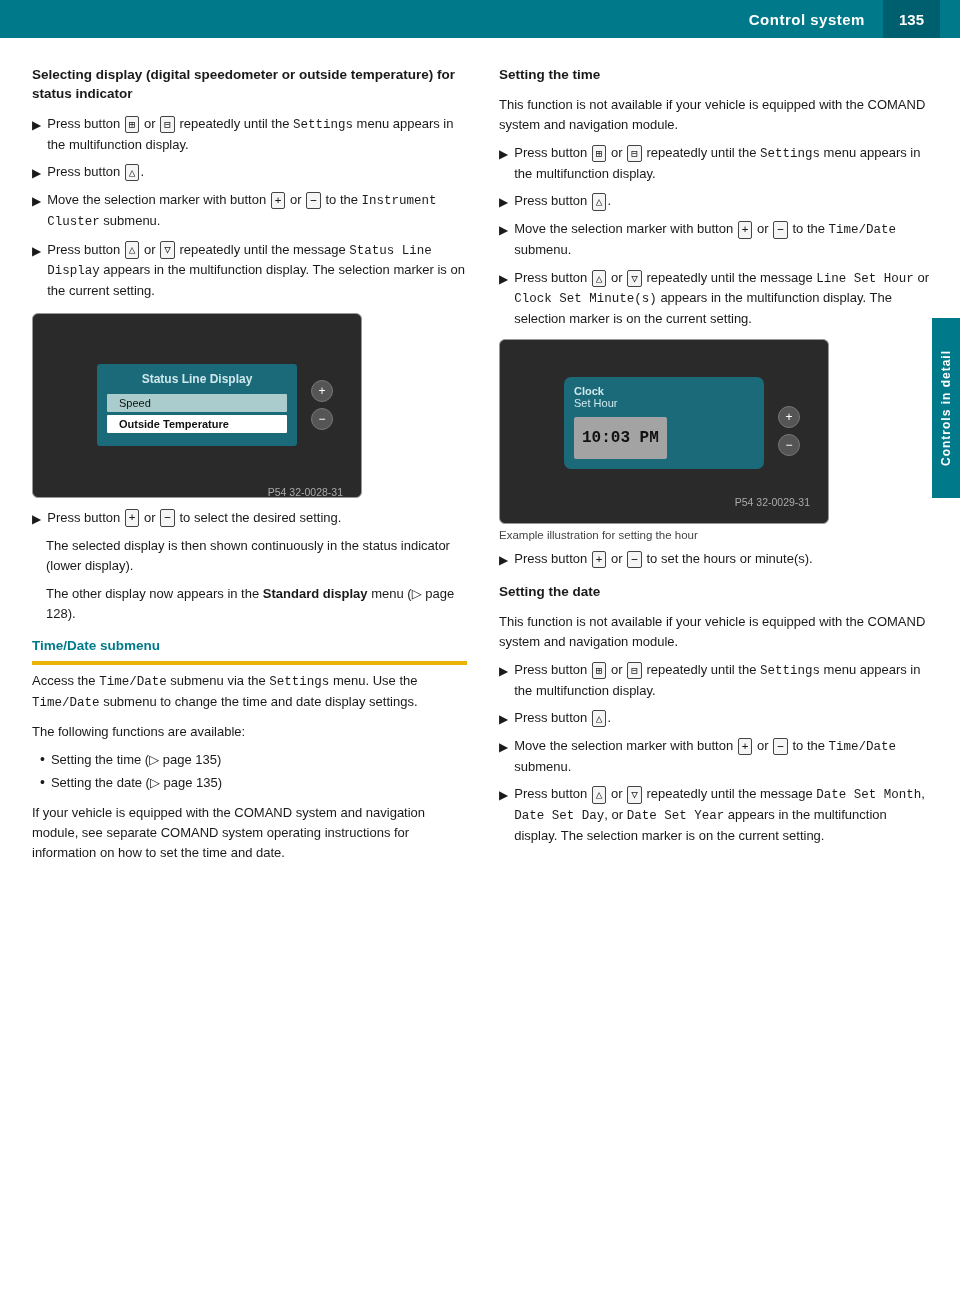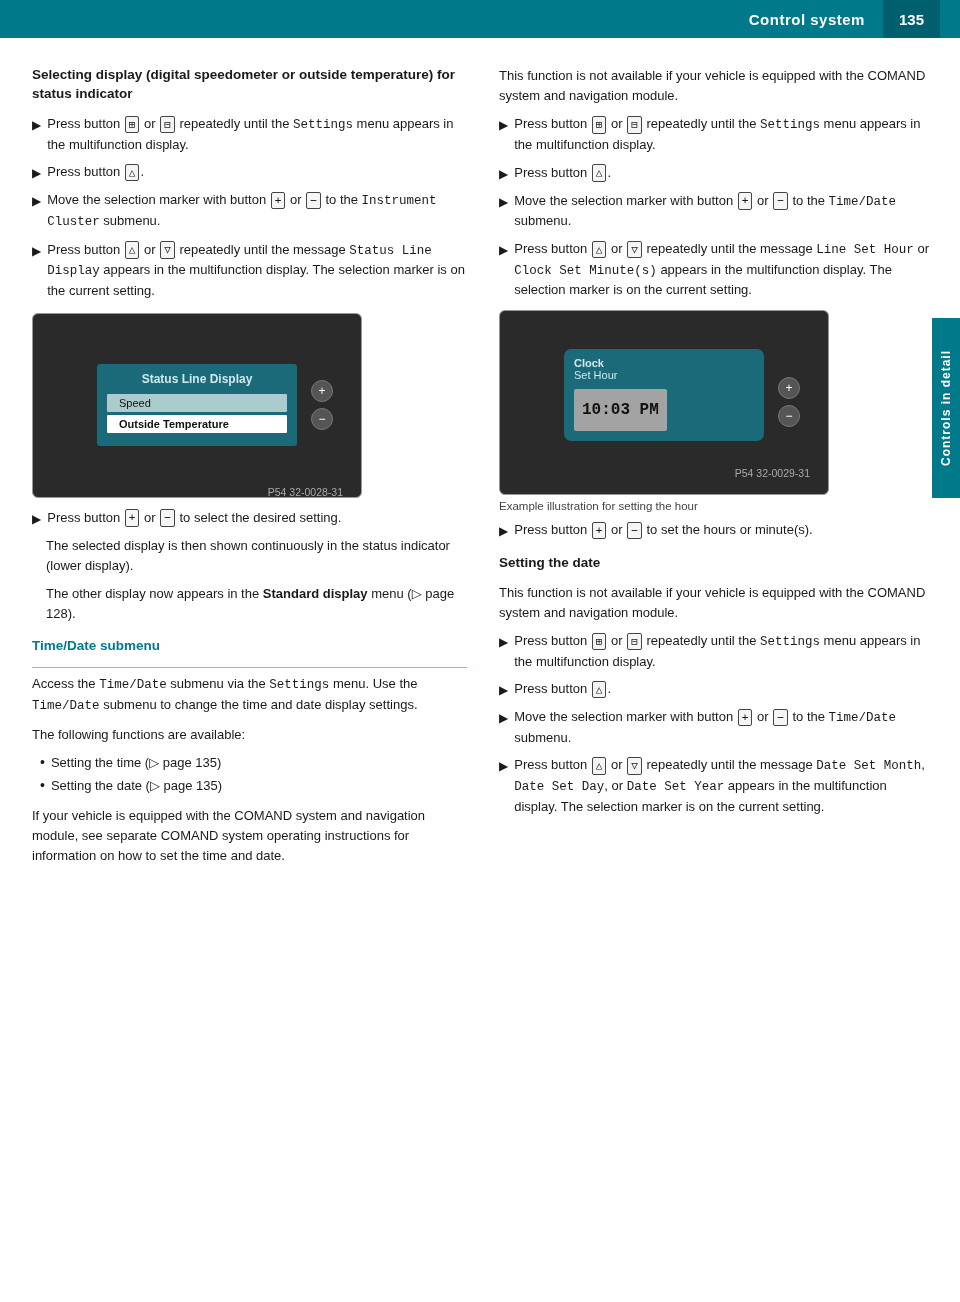--- a/index.html
+++ b/index.html
@@ -84,22 +84,22 @@
       margin-bottom: 10px;
       line-height: 1.4;
     }
 
     .subsection-heading {
       font-size: 13.5px;
       font-weight: bold;
       color: #007a8a;
       margin-bottom: 6px;
       margin-top: 14px;
-      border-bottom: 1px solid #eab308;
-      padding-bottom: 14px;
+      border-bottom: 4px solid #eab308;
+      padding-bottom: 8px;
     }
 
     
     .bullet-list {
       list-style: none;
       margin: 0;
       padding: 0;
     }
     .bullet-list li {
       display: flex;
@@ -372,20 +372,21 @@
       <div class="para">
         If your vehicle is equipped with the COMAND system and navigation module, see separate COMAND system operating instructions for information on how to set the time and date.
       </div>
     </div>
 
   </div>
 
   <div class="right-col">
 
     <div>
+      <div class="section-heading">Setting the time</div>
       <div class="para">
         This function is not available if your vehicle is equipped with the COMAND system and navigation module.
       </div>
       <ul class="bullet-list">
         <li>
           <span class="bullet-arrow">▶</span>
           <span class="bullet-text">
             Press button <span class="btn-icon">⊞</span> or <span class="btn-icon">⊟</span> repeatedly until the <span class="mono">Settings</span> menu appears in the multifunction display.
           </span>
         </li>

